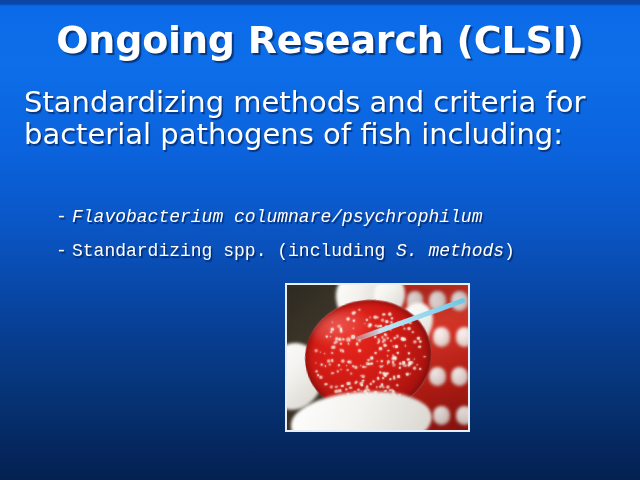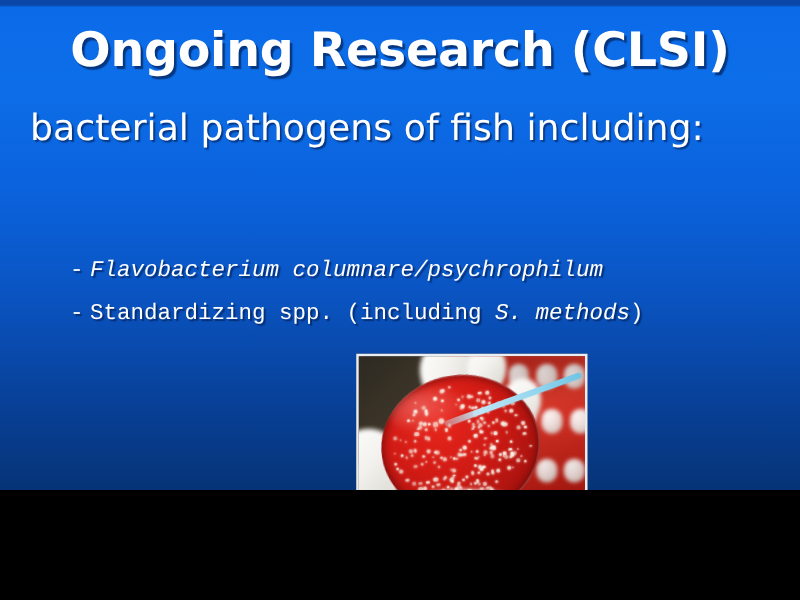--- a/index.html
+++ b/index.html
@@ -7,21 +7,21 @@
     padding: 0;
     background: #000;
   }
   body {
     font-family: "DejaVu Sans", sans-serif;
   }
 
   .slide {
     position: relative;
     width: 640px;
-    height: 392px;
+    height: 480px;
     overflow: hidden;
     background: linear-gradient(to bottom,
         #0a47a8 0px,
         #0a47a8 4px,
         #0b6ae8 6px,
         #0d6ee9 60px,
         #0b63dd 150px,
         #0a55c4 230px,
         #084199 320px,
         #063273 400px,
@@ -212,20 +212,21 @@
   }
 </style>
 </head>
 <body>
 
 <div class="slide">
 
   <div class="title">Ongoing Research (CLSI)</div>
 
   <div class="body-block">
+    <div class="body-line">Standardizing methods and criteria for</div>
     <div class="body-line">bacterial pathogens of fish including:</div>
   </div>
 
   <div class="bullet-list">
 
     <div class="bullet-item">
       <span class="dash">-</span><span class="it">Flavobacterium columnare/psychrophilum</span>
     </div>
 
     <div class="bullet-item">

